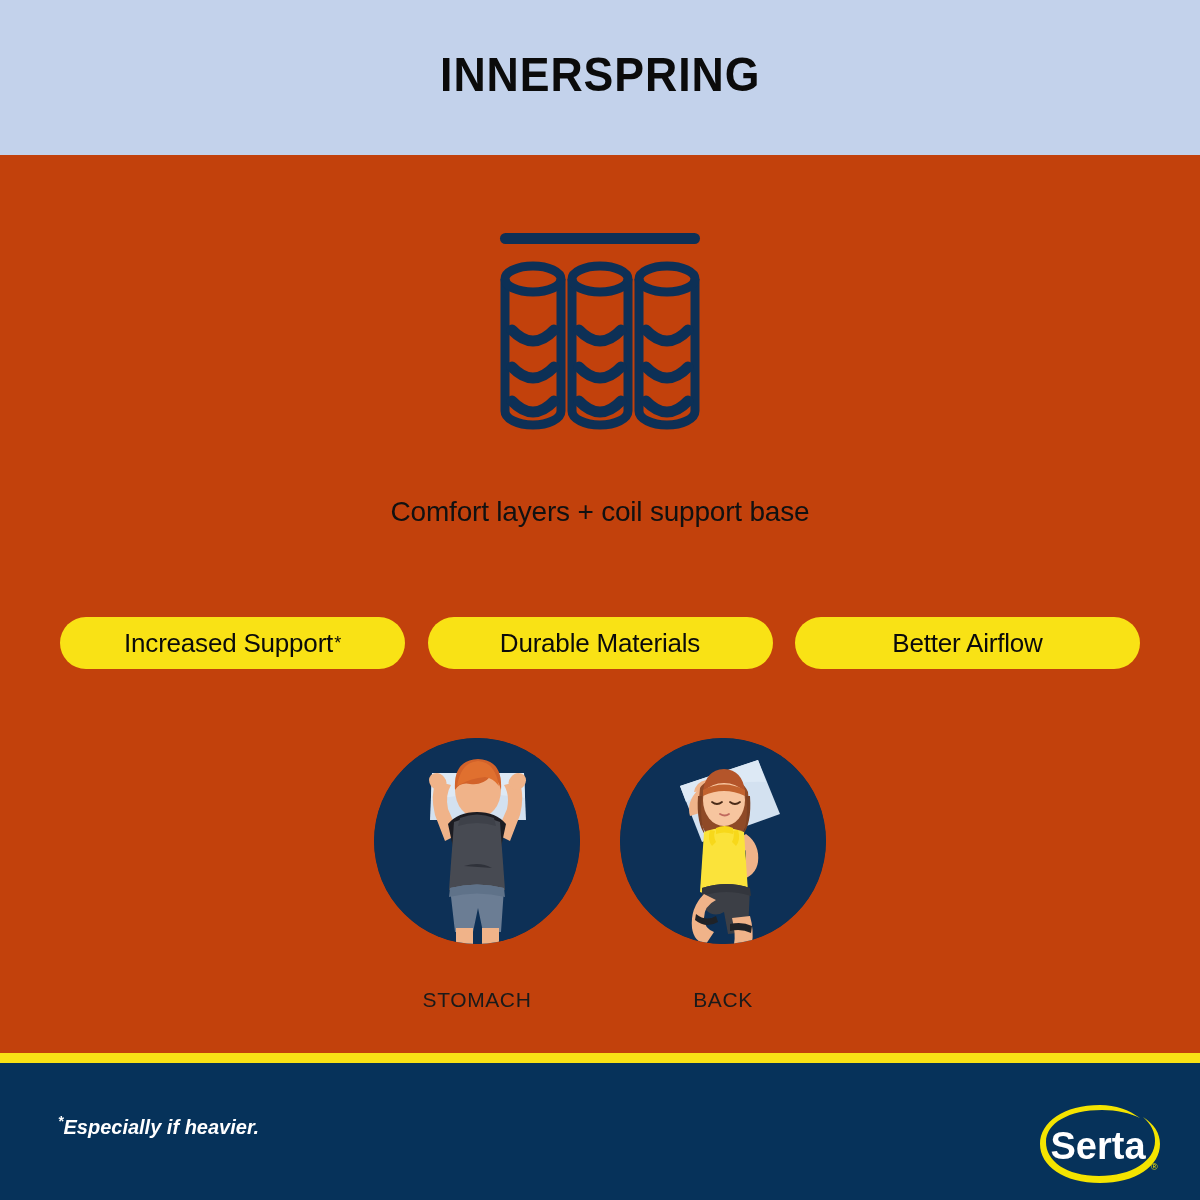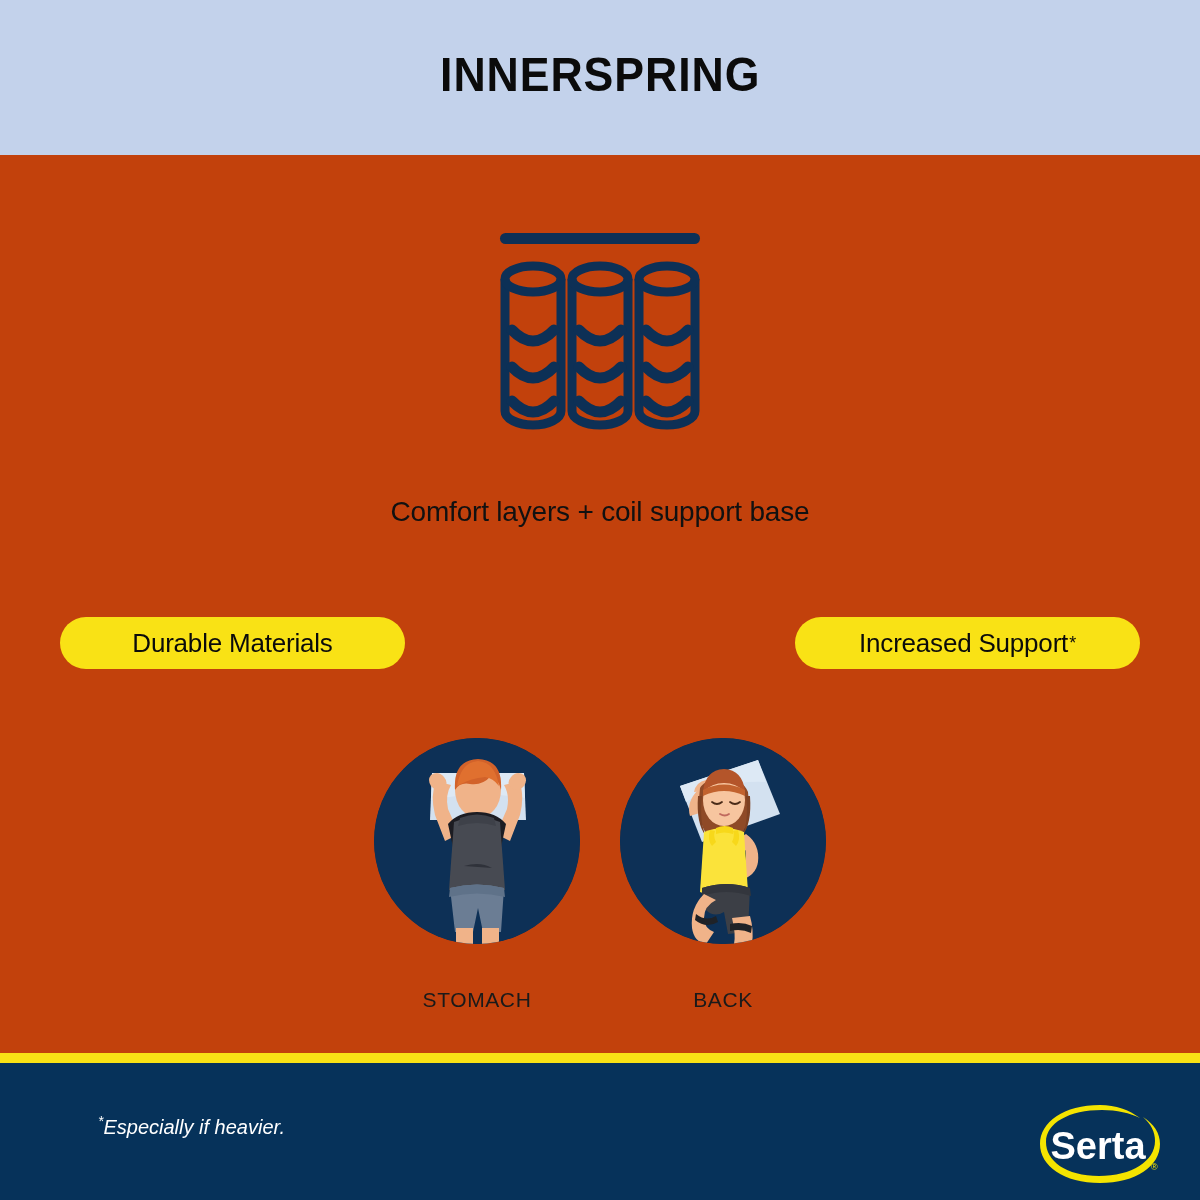--- a/index.html
+++ b/index.html
@@ -100,24 +100,23 @@
     background:#f9e215;
   }
   .footer{
     position:absolute;left:0;top:1063px;width:1200px;height:137px;
     background:#06325a;
   }
   .footnote{
     position:absolute;left:58px;top:1116px;
     font-family:"Liberation Sans", sans-serif;
     font-style:italic;
-    font-weight:400;
+    font-weight:700;
     font-size:20px;
     color:#ffffff;
-    margin-left:40px;
   }
   .footnote .star{
     font-size:14px;vertical-align:super;line-height:0;
   }
   .logo{
     position:absolute;left:1032px;top:1097px;width:136px;height:96px;
   }
 </style>
 </head>
 <body>
@@ -158,25 +157,28 @@
           <path d="M156 186 q21 22 42 0" stroke-width="11" stroke-linecap="round"></path>
         </g>
       </g>
     </svg>
   </div>
 
   <div class="subtitle">Comfort layers + coil support base</div>
 
   <div class="pill-row">
     <div class="pill">
-      <span>Durable Materials</span>
-    </div>
-    <div class="pill">
       <span>Increased Support</span>
         <span class="star">*</span>
+    </div>
+    <div class="pill">
+      <span>Durable Materials</span>
+    </div>
+    <div class="pill">
+      <span>Better Airflow</span>
     </div>
   </div>
 
   <div class="sleepers">
 
     <div class="sleeper">
       <div class="sleeper-circle">
         <svg width="206" height="206" viewBox="0 0 206 206">
           <circle cx="103" cy="103" r="103" fill="#0d3056"></circle>
 

